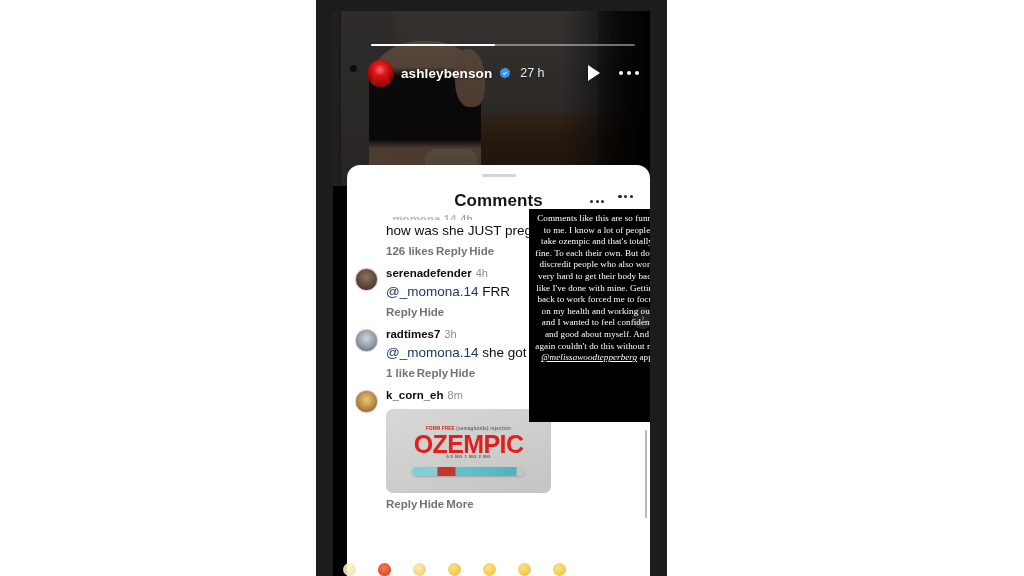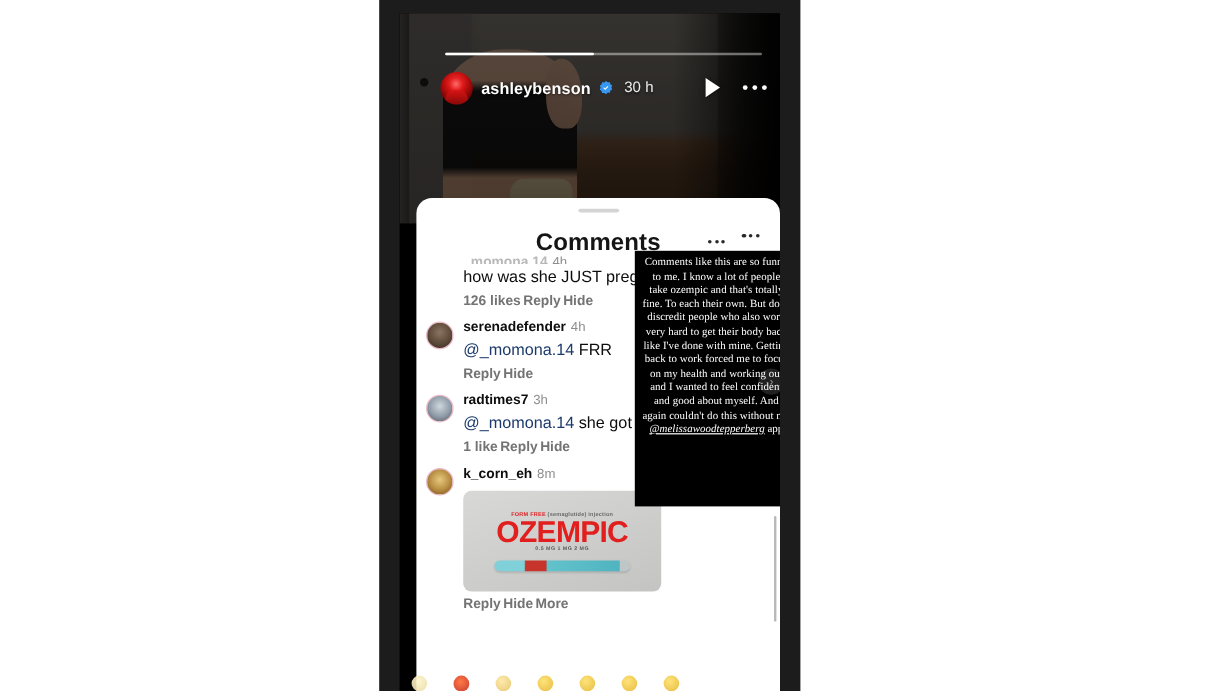--- a/index.html
+++ b/index.html
@@ -133,21 +133,21 @@
     background: #ffffff;
     border-radius: 13px 13px 0 0;
     overflow: hidden;
   }
   .grabber {
     position: absolute; left: 50%; top: 9px; transform: translateX(-50%);
     width: 34px; height: 3px; background: #d4d4d4; border-radius: 3px;
   }
   .sheet-title {
     position: absolute; left: 0; top: 26px; width: 100%;
-    text-align: center; font-size: 20px; font-weight: 700; color: #151515;
+    text-align: center; font-size: 17px; font-weight: 700; color: #151515;
     letter-spacing: .1px;
   }
   .sheet-dots {
     position: absolute; right: 17px; top: 30px; display:flex; gap:2.5px;
   }
   .sheet-dots i { width:3.2px; height:3.2px; border-radius:50%; background:#2a2a2a; display:block; }
 
   .comment-list {
     position: absolute; left: 0; top: 49px; width: 100%; bottom: 0;
     padding: 0 10px 0 8px;
@@ -290,21 +290,21 @@
         <div class="progress-fill" style="width: 47%;"></div>
       </div>
 
       <div class="story-head">
         <div class="avatar-story"></div>
         <span class="story-user">ashleybenson</span>
         <svg class="verified" viewBox="0 0 24 24">
           <path fill="#3897f0" d="M12 1l2.9 2.2 3.6-.3.9 3.5 3 2-1.4 3.3 1.4 3.3-3 2-.9 3.5-3.6-.3L12 23l-2.9-2.2-3.6.3-.9-3.5-3-2L3 12 1.6 8.7l3-2 .9-3.5 3.6.3z"></path>
           <path fill="#fff" d="M10.6 15.8l-3-3 1.2-1.2 1.8 1.8 4.1-4.1 1.2 1.2z"></path>
         </svg>
-        <span class="story-time">30 h</span>
+        <span class="story-time">27 h</span>
         <span class="head-spacer"></span>
         <span class="play-btn"></span>
         <span class="dots-h">
             <i></i>
             <i></i>
             <i></i>
           </span>
       </div>
 
       <div class="sheet">

